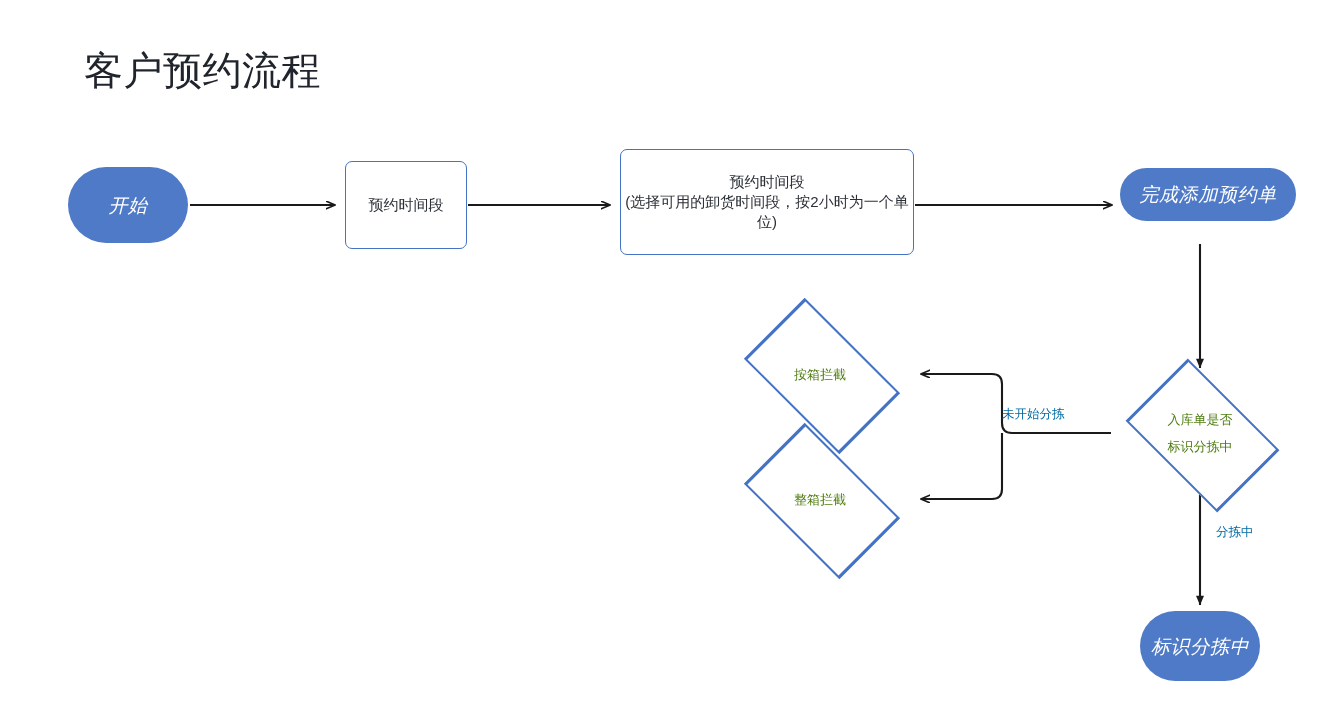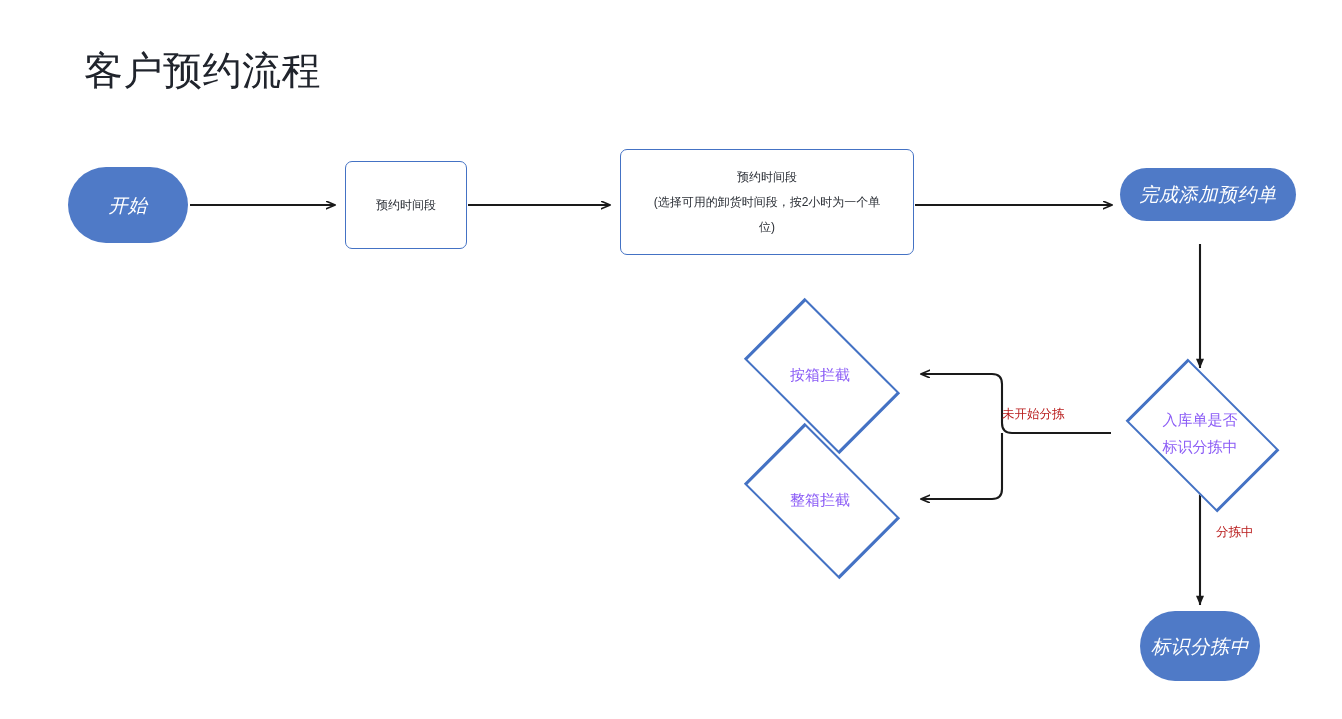--- a/index.html
+++ b/index.html
@@ -65,49 +65,49 @@
     font-style: italic;
   }
   
   .n-proc {
     background: #ffffff;
     border: 1.6px solid #4472c4;
     border-radius: 7px;
     color: #2b2f36;
   }
   .n-proc .label {
-    font-size: 12px;
-    line-height: 25px;
+    font-size: 15px;
+    line-height: 20px;
     text-align: center;
   }
   
   .n-dec {
     background: transparent;
   }
   .n-dec .dia {
     position: absolute;
     left: 50%;
     top: 50%;
     border: 2px solid #4472c4;
     background: #ffffff;
     transform-origin: center center;
   }
   .n-dec .label {
     position: relative;
     z-index: 2;
-    font-size: 15px;
+    font-size: 13px;
     line-height: 27px;
-    color: #8b5cf6;
+    color: #4d7c0f;
   }
   
   .edge-label {
     position: absolute;
     font-size: 12.5px;
     line-height: 16px;
-    color: #b91c1c;
+    color: #0369a1;
     white-space: nowrap;
   }
 </style>
 </head>
 <body>
 
 <div id="canvas">
 
   <div id="title">客户预约流程</div>
 

